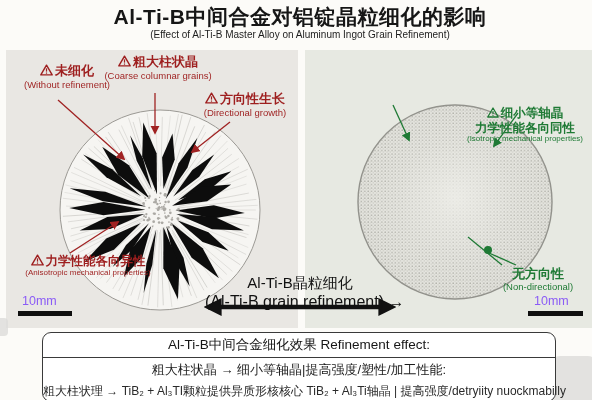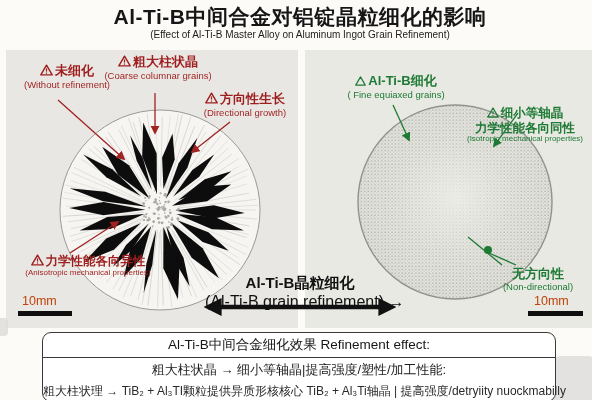--- a/index.html
+++ b/index.html
@@ -13,23 +13,23 @@
   .panel.right{left:305px;width:293px;background:#e7e9e2;}
   .artlayer{position:absolute;left:0;top:0;width:600px;height:400px;pointer-events:none;}
   .lbl{position:absolute;text-align:center;line-height:1.12;}
   .red{color:#9e1f1f;}
   .green{color:#1f7a35;}
   .zh{font-weight:bold;font-size:13px;white-space:nowrap;}
   .zh.sm{font-size:12.5px;}
   .en{font-size:9.5px;white-space:nowrap;}
   .en.xs{font-size:8px;}
   .ic{display:inline-block;vertical-align:-1px;margin-right:2px;}
-  .scaletxt{position:absolute;font-size:12.5px;color:#c2410c;}
+  .scaletxt{position:absolute;font-size:12.5px;color:#8b5cf6;}
   .center-lbl{position:absolute;left:205px;top:274px;width:190px;text-align:center;color:#111;}
-  .center-lbl .czh{font-size:15px;font-weight:bold;white-space:nowrap;}
+  .center-lbl .czh{font-size:15px;font-weight:normal;white-space:nowrap;}
   .center-lbl .cen{font-size:16px;white-space:nowrap;}
   .bbox{position:absolute;left:42px;top:332px;width:514px;height:70px;background:#ffffff;
         border:1.5px solid #3a3a3a;border-radius:9px;box-sizing:border-box;}
   .bbox .hdr{text-align:center;font-weight:normal;font-size:13.5px;padding:3px 0 3px 0;
         border-bottom:1.5px solid #3a3a3a;}
   .bbox .r1{text-align:center;font-size:13px;margin-top:3px;color:#1c1c1c;white-space:nowrap;}
   .bbox .r2{text-align:center;font-size:12px;margin-top:4px;color:#2a2a2a;white-space:nowrap;}
   .blob{position:absolute;background:#dcdcd9;border-radius:8px;opacity:.8;}
   .blob.br{right:-4px;bottom:-4px;width:44px;height:48px;}
   .blob.bl{left:-6px;top:318px;width:14px;height:18px;border-radius:4px;}
@@ -308,26 +308,20 @@
     <div class="zh sm"><span class="ic"><svg width="13" height="12" viewBox="0 0 24 22">
             <path d="M12 2 L22.5 20 H1.5 Z" fill="none" stroke="#9e1f1f" stroke-width="2.6" stroke-linejoin="round"></path>
             <rect x="10.9" y="8" width="2.2" height="6" fill="#9e1f1f"></rect>
             <rect x="10.9" y="15.6" width="2.2" height="2.2" fill="#9e1f1f"></rect>
           </svg></span><span>力学性能各向异性</span></div>
     <div class="en xs">(Anisotropic mechanical properties)</div>
   </div>
 
   <div class="scaletxt" style="left:22px;top:294px;">10mm</div>
 
-  <div class="lbl green" style="left:336px;top:74px;width:120px;">
-    <div class="zh"><span class="ic"><svg width="11" height="10" viewBox="0 0 24 22">
-            <path d="M12 2 L22.5 20 H1.5 Z" fill="none" stroke="#1f7a35" stroke-width="2.6" stroke-linejoin="round"></path>
-          </svg></span><span>Al-Ti-B细化</span></div>
-    <div class="en">( Fine equiaxed grains)</div>
-  </div>
 
   <div class="lbl green" style="left:452px;top:66px;width:146px;margin-top:40px;">
     <div class="zh sm"><span class="ic"><svg width="12" height="11" viewBox="0 0 24 22">
             <path d="M12 2 L22.5 20 H1.5 Z" fill="none" stroke="#1f7a35" stroke-width="2.6" stroke-linejoin="round"></path>
             <rect x="10.9" y="8" width="2.2" height="6" fill="#1f7a35"></rect>
             <rect x="10.9" y="15.6" width="2.2" height="2.2" fill="#1f7a35"></rect>
           </svg></span><span>细小等轴晶</span></div>
     <div class="zh sm">力学性能各向同性</div>
     <div class="en xs">(Isotropic mechanical properties)</div>
   </div>

